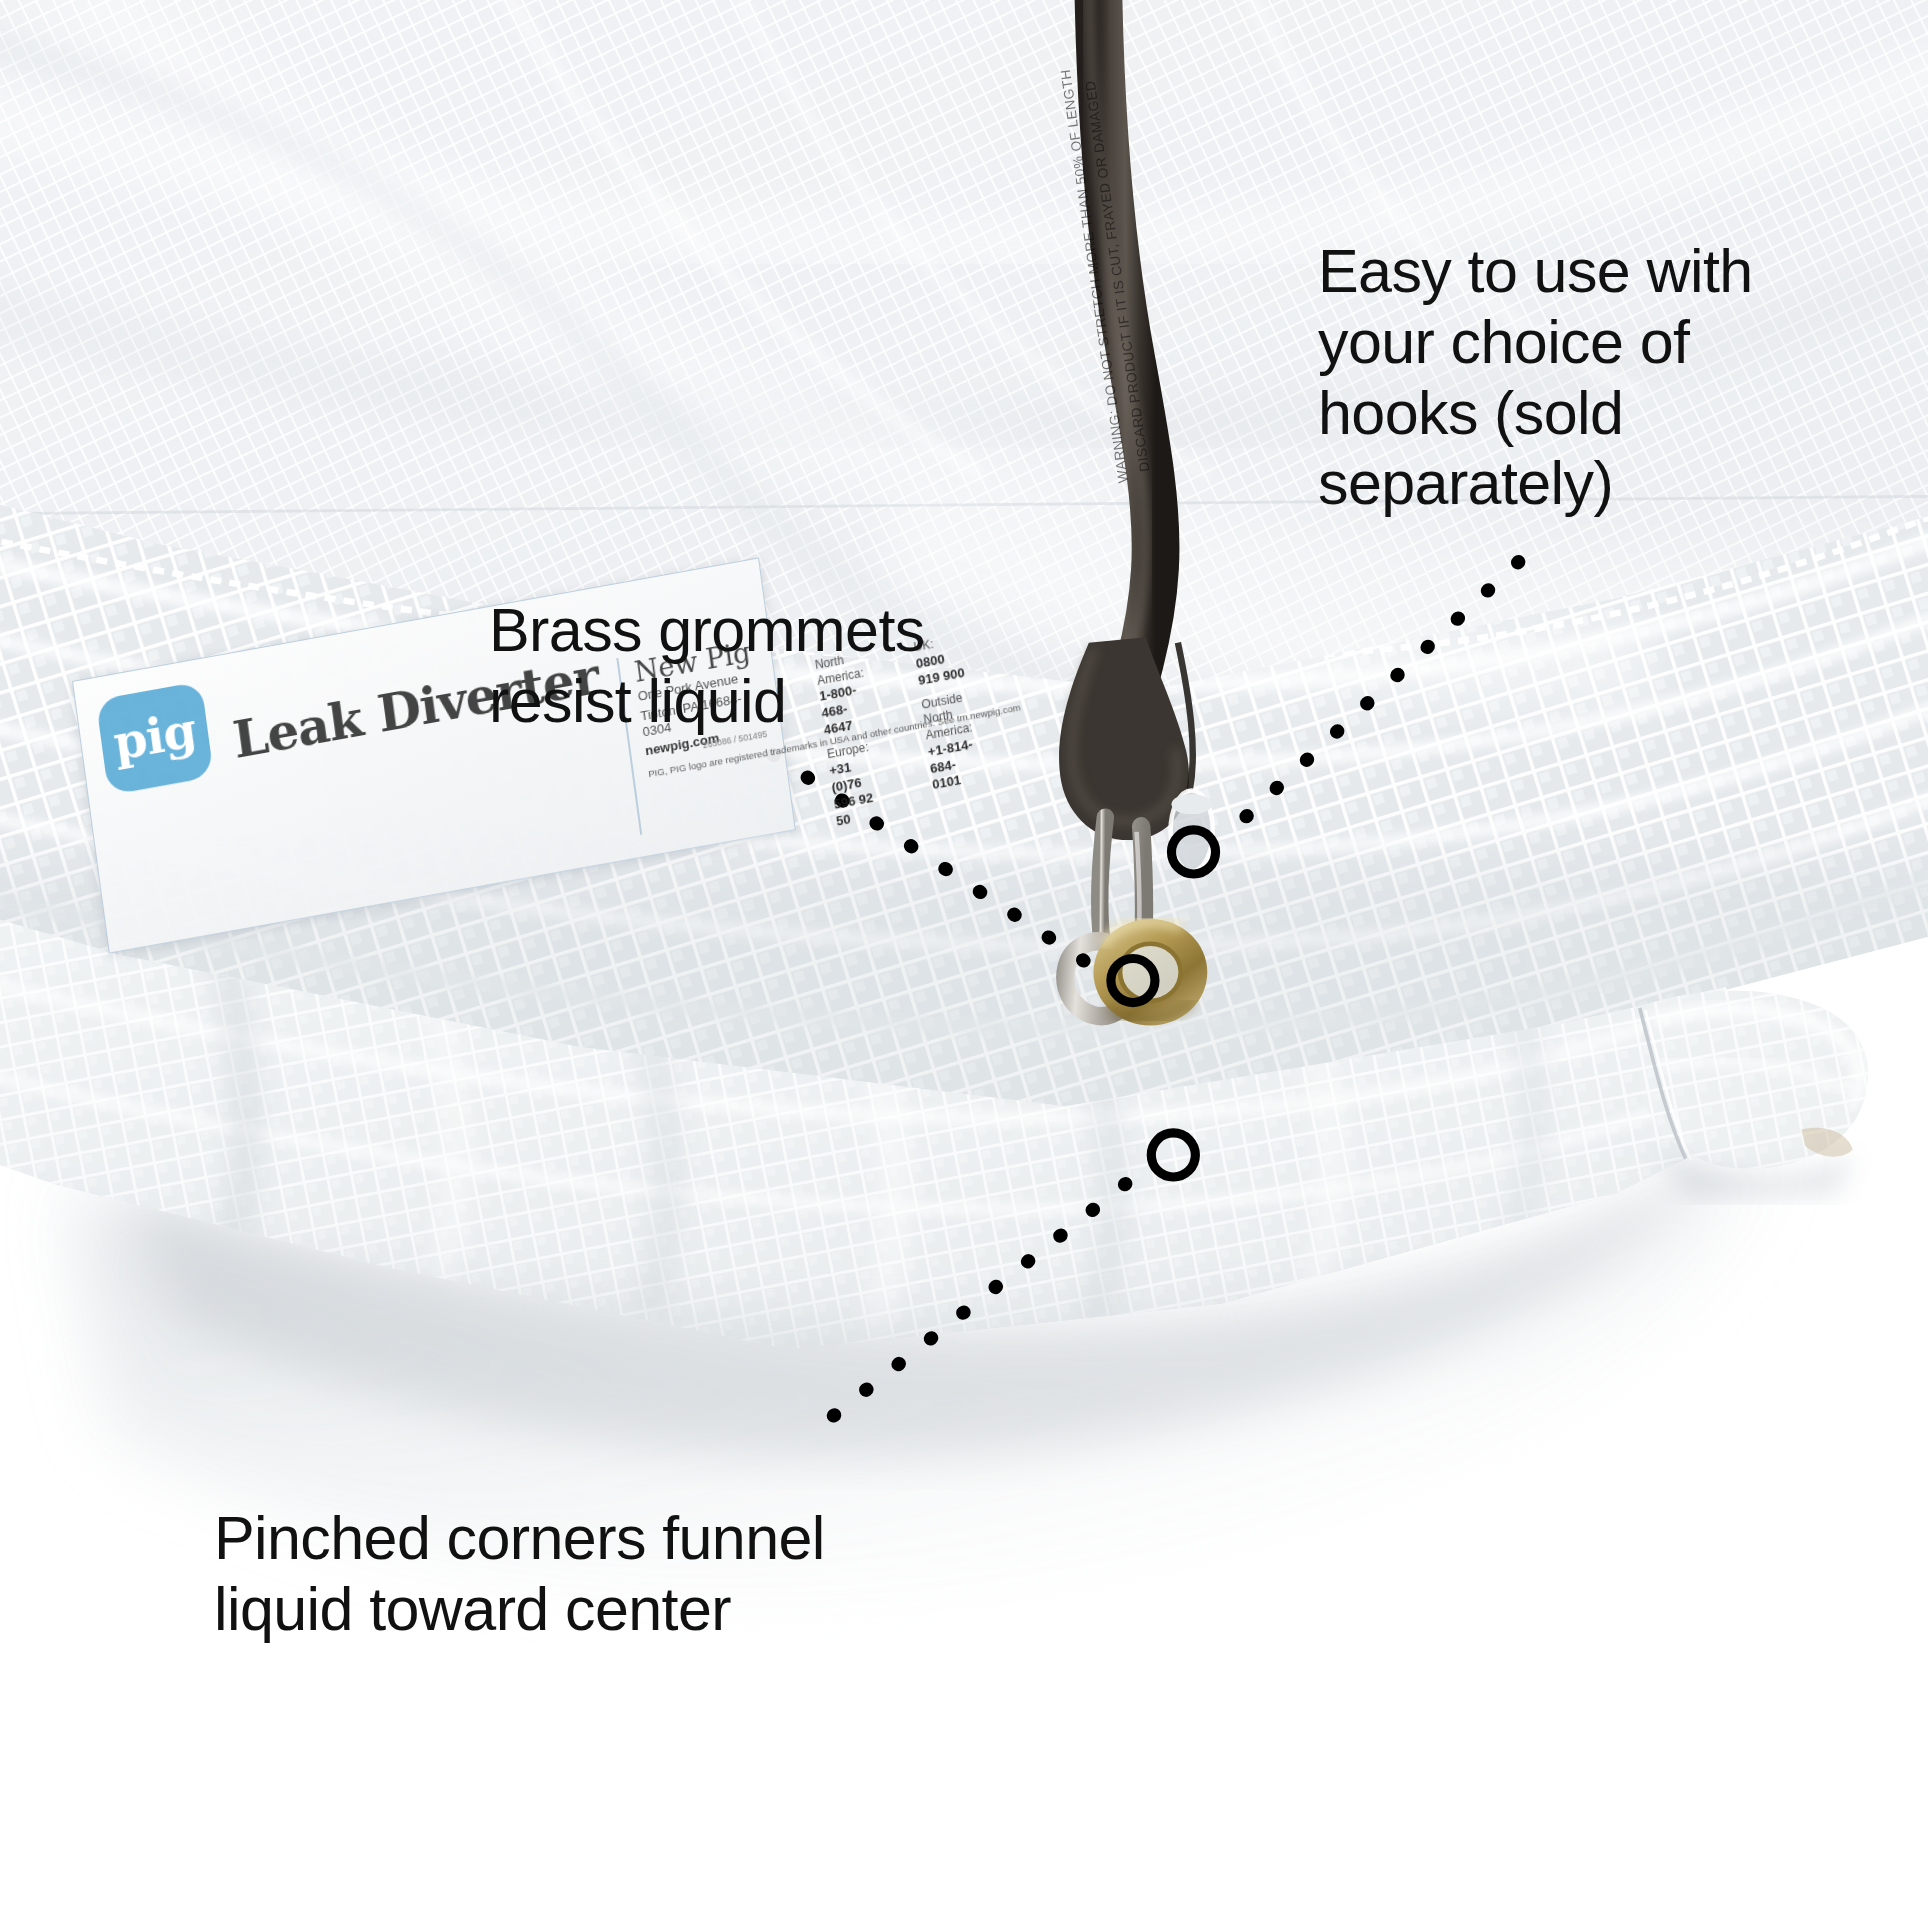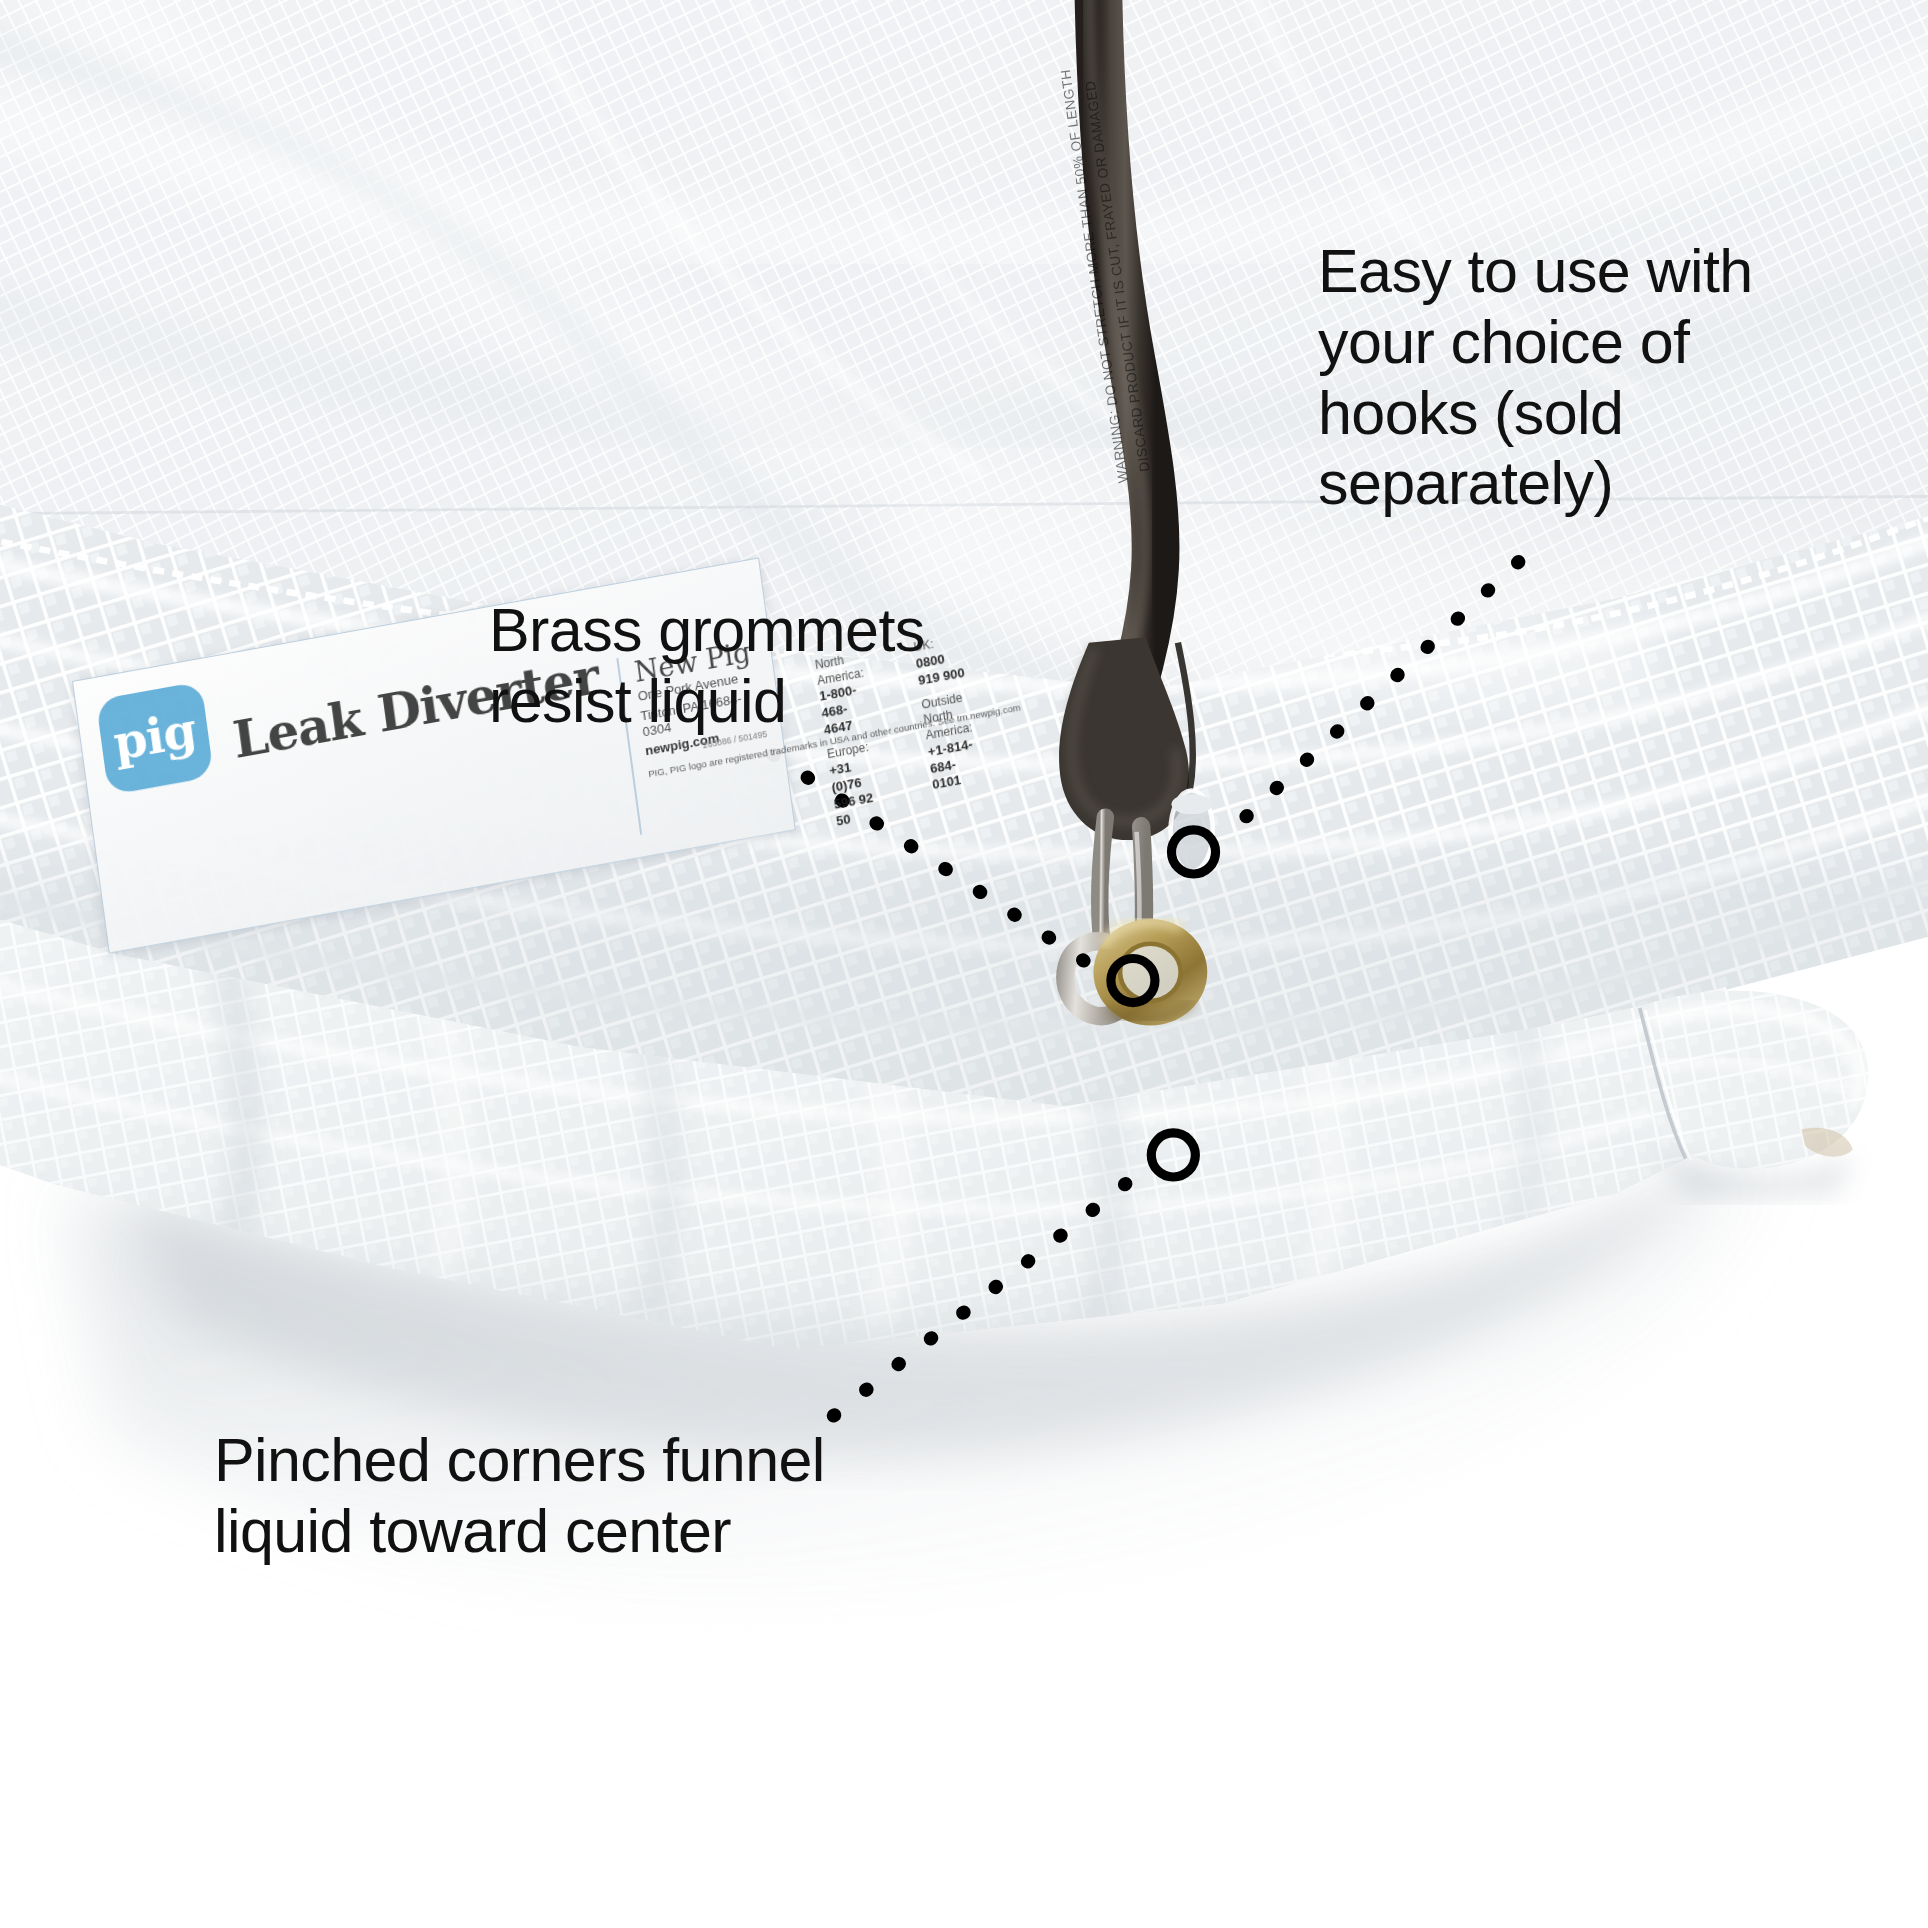--- a/index.html
+++ b/index.html
@@ -16,21 +16,21 @@
     position:absolute;
     color:#111111;
     font-size:61px;
     line-height:1.16;
     letter-spacing:-0.6px;
     font-weight:400;
     white-space:pre-line;
   }
   #callout-hooks   { left:1318px; top:219px;  width:551px;margin-top:17px; }
   #callout-grommet { left:489px;  top:595px;  width:551px; }
-  #callout-corner  { left:214px;  top:1425px; width:771px; }
+  #callout-corner  { left:214px;  top:1503px; width:771px; }
 
   
   #label-wrap {
     position:absolute; left:72px; top:681px;
     width:698px; height:294px;
     transform: rotate(-10.2deg) skewX(-2.5deg);
     transform-origin: 0 0;
   }
   .label-card {
     position:absolute; left:0; top:0; width:698px; height:275px;

